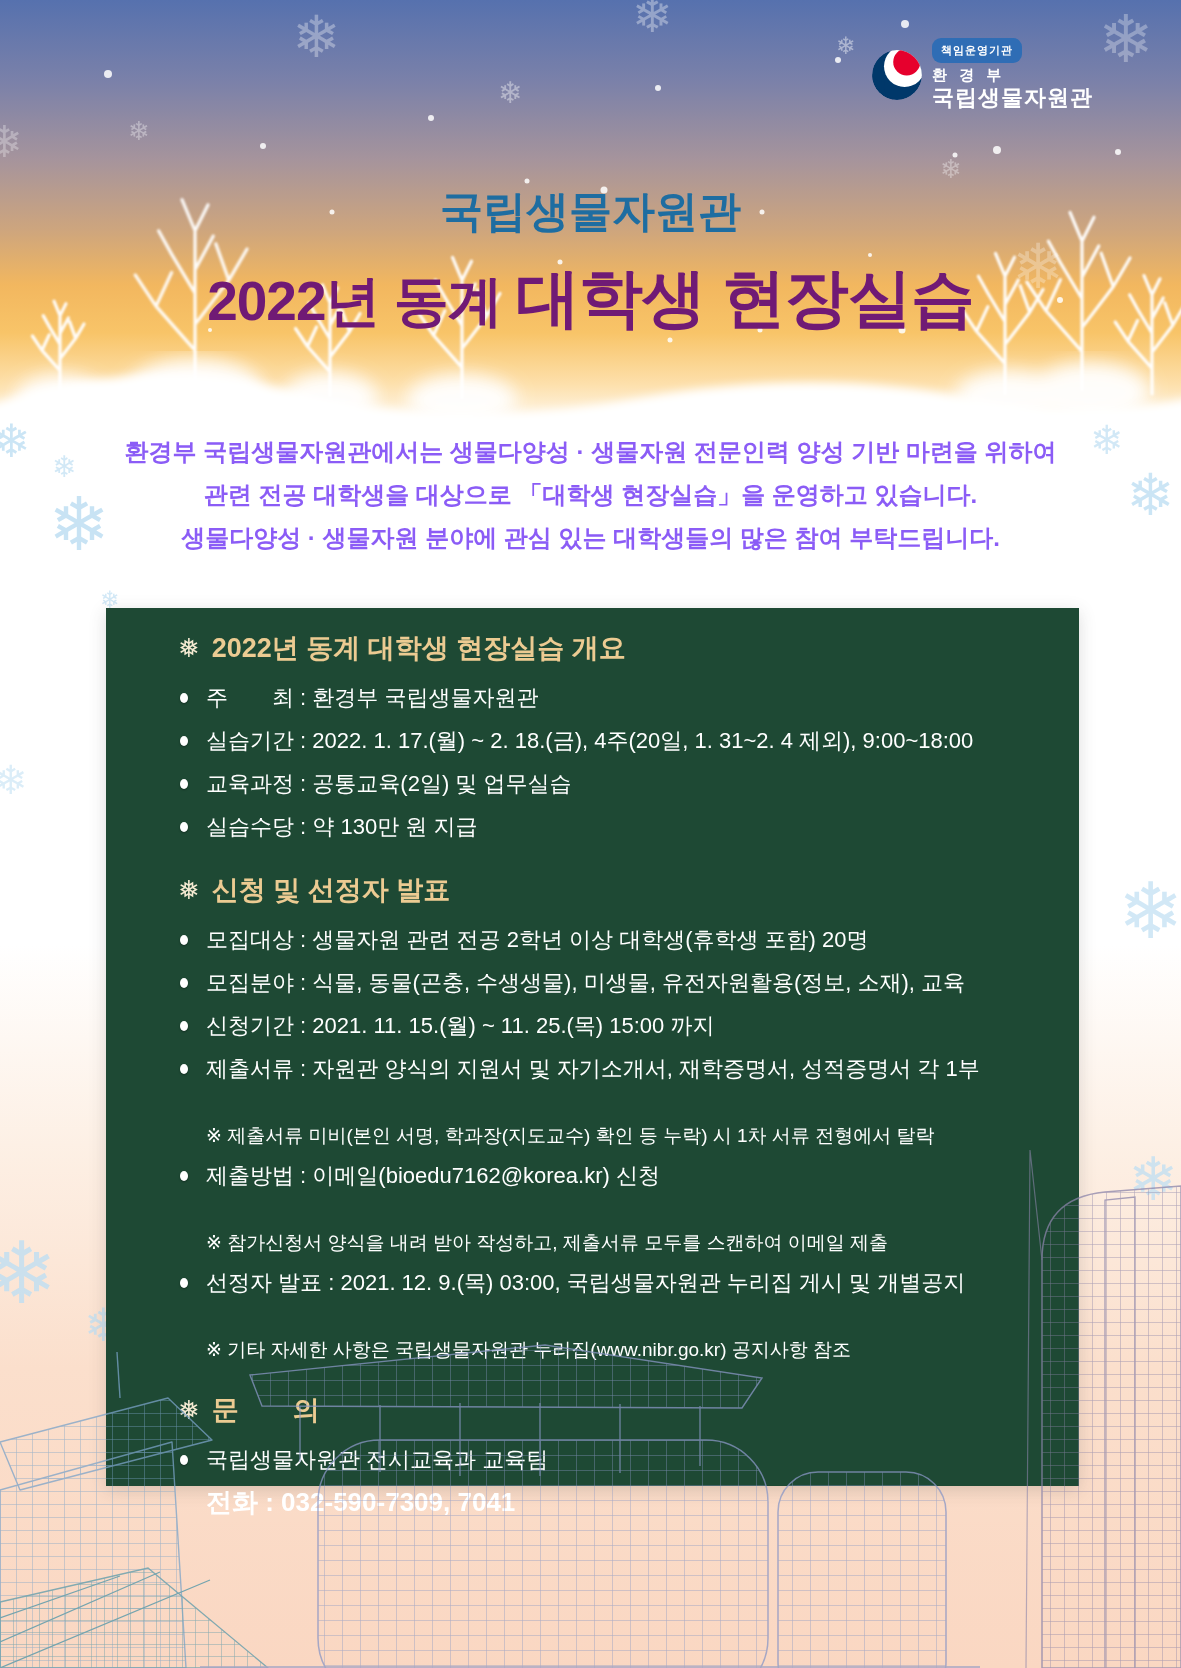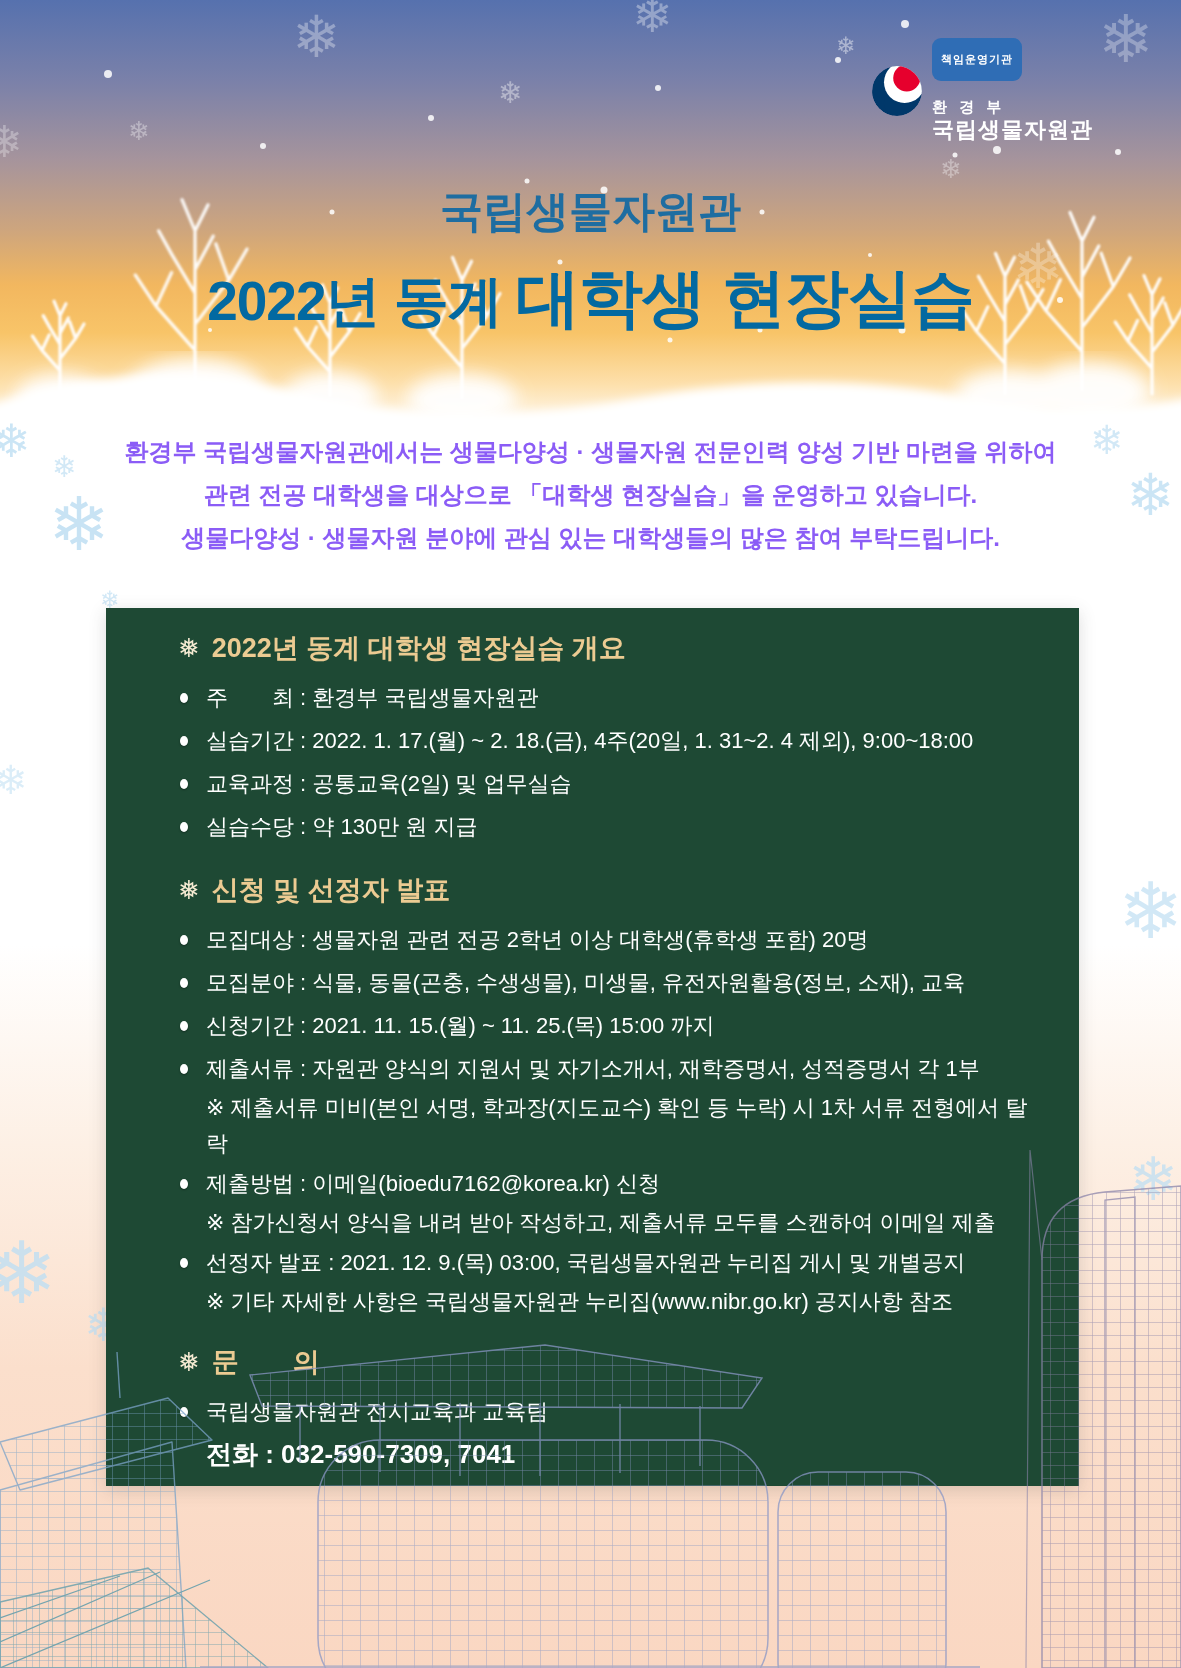--- a/index.html
+++ b/index.html
@@ -24,47 +24,47 @@
   .decor-svg{top:0;}
   .build-svg{top:1140px;}
   .wf,.bf{position:absolute;line-height:1;pointer-events:none;}
   .wf{color:#ffffff;}
   .bf{color:#bfdff3;}
   
   .logo{position:absolute;top:38px;right:88px;display:flex;align-items:center;gap:9px;}
   .logo-text{display:flex;flex-direction:column;align-items:flex-start;}
   .logo-badge{
     background:#2f6db5;color:#fff;font-size:11px;font-weight:700;
-    padding:14px 9px;border-radius:9px;letter-spacing:1px;margin-bottom:17px;
+    padding:5px 9px;border-radius:9px;letter-spacing:1px;margin-bottom:3px;
   }
   .logo-ministry{color:#fff;font-weight:800;font-size:15px;letter-spacing:4px;line-height:1.25;}
   .logo-org{color:#fff;font-weight:800;font-size:22px;letter-spacing:1px;line-height:1.2;}
   
   .title-wrap{position:absolute;left:0;top:183px;width:100%;text-align:center;}
   .title-line1{font-size:43px;font-weight:800;color:#1e6da1;letter-spacing:0px;}
-  .title-line2{margin-top:14px;color:#0369a1;letter-spacing:-1px;}
+  .title-line2{margin-top:14px;color:#701a75;letter-spacing:-1px;}
   .title-line2 .lt{font-size:55px;font-weight:700;}
   .title-line2 .bd{font-size:64px;font-weight:800;}
   
   .intro{position:absolute;left:0;top:430px;width:100%;text-align:center;
     color:#8b5cf6;font-size:24px;font-weight:800;line-height:43px;}
   
   .box{
     position:absolute;left:106px;top:608px;width:973px;height:878px;
     background:#1e4934;box-shadow:0 4px 16px rgba(60,60,60,.18);
     box-sizing:border-box;padding:20px 46px 0 72px;color:#fff;
   }
   .section{margin-top:22px;}
   .section:first-child{margin-top:0;}
   .sec-heading{display:flex;align-items:baseline;gap:12px;
     color:#eccb92;font-size:27px;font-weight:800;line-height:40px;margin-bottom:8px;}
   .sec-heading .flake{color:#f5ead2;font-size:26px;}
   .item{position:relative;padding-left:28px;color:#ffffff;}
   .item.bullet{font-size:22px;font-weight:400;line-height:43px;}
-  .item.note{font-size:22px;font-weight:500;line-height:36px;}
+  .item.note{font-size:19px;font-weight:500;line-height:36px;margin-top:28px;}
   .item.plain{font-size:26px;font-weight:700;line-height:43px;}
   .item .dot{
     position:absolute;left:2px;top:17px;width:8px;height:10px;border-radius:50%;
     background:#ffffff;box-shadow:0 1px 2px rgba(0,0,0,.35);
   }
 </style>
 </head>
 <body>
 
 <div class="page">

